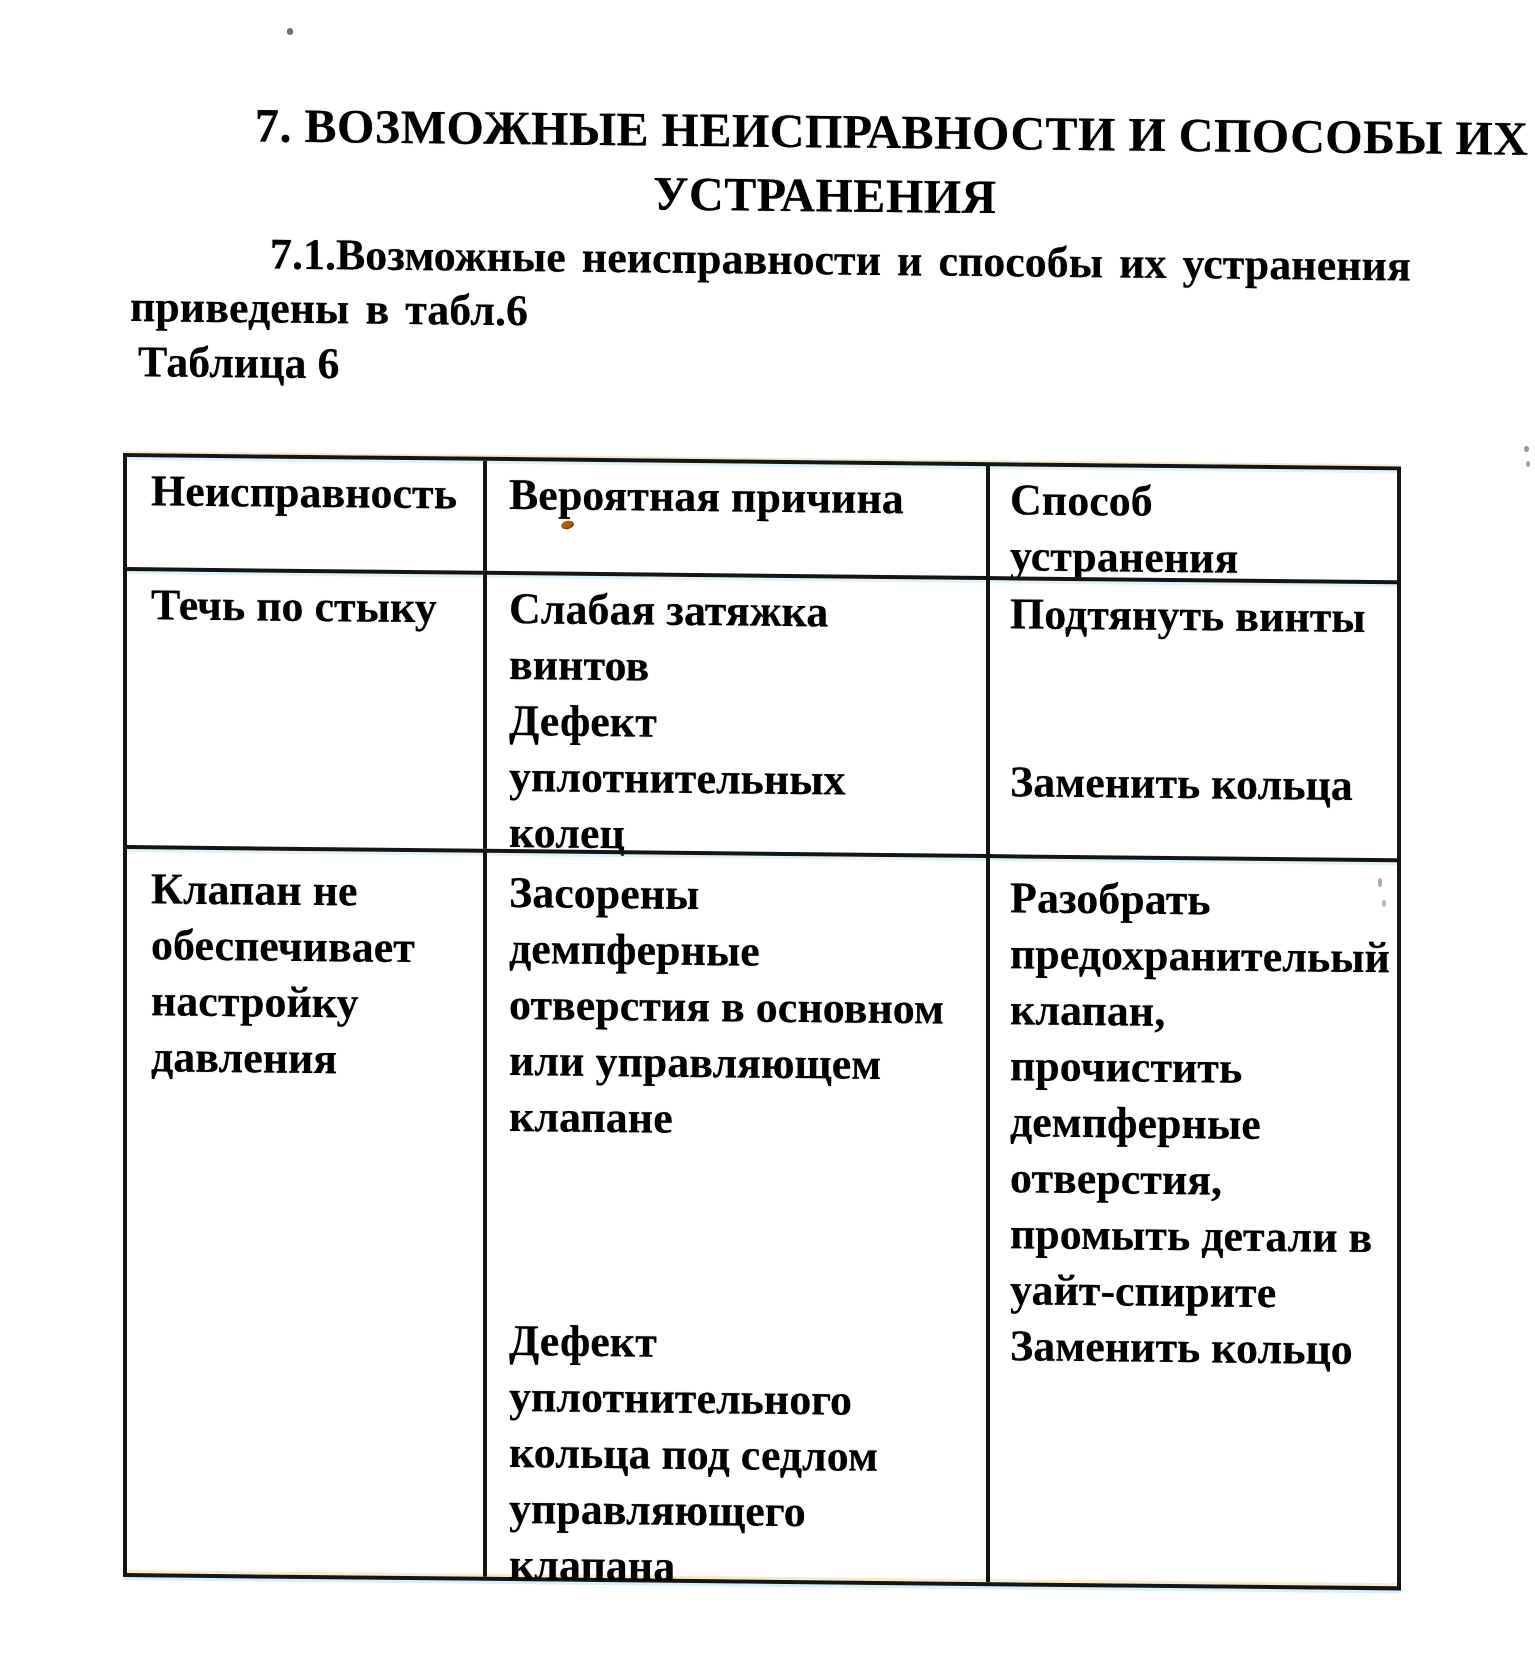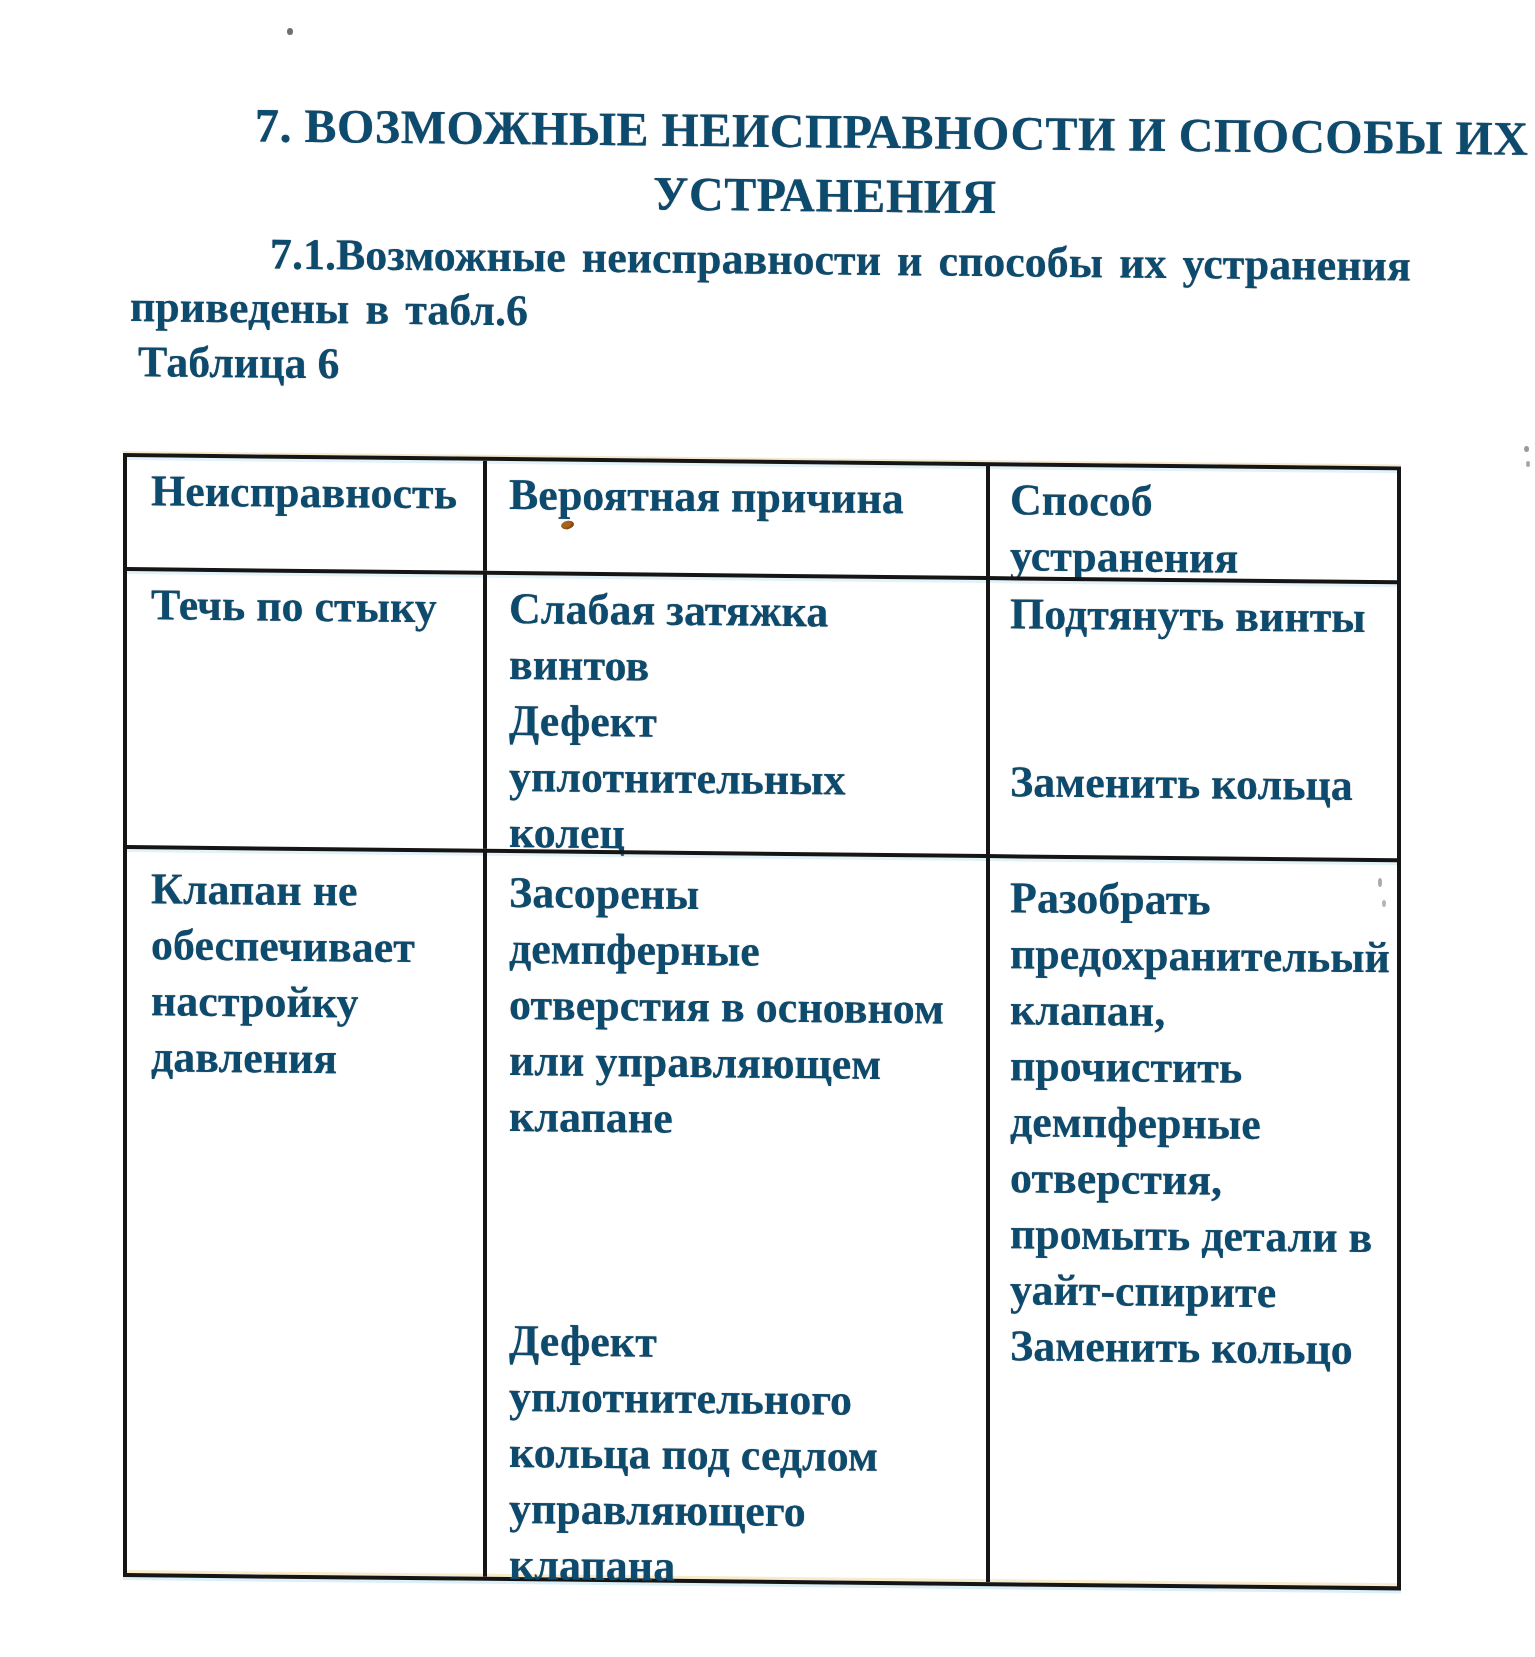--- a/index.html
+++ b/index.html
@@ -60,21 +60,21 @@
   .speck{position:absolute;border-radius:50%;background:#8a8a8a;}
   .speck.s1{left:287px;top:28px;width:6px;height:7px;background:#6f6f6f;}
   .speck.s2{left:1524px;top:446px;width:5px;height:6px;background:#9a9a9a;}
   .speck.s3{left:1526px;top:461px;width:4px;height:6px;background:#a5a5a5;}
   .speck.s4{left:1378px;top:878px;width:4px;height:9px;background:#ababab;}
   .speck.s5{left:1382px;top:900px;width:4px;height:7px;background:#b5b5b5;}
 </style>
 </head>
 <body>
 
-<div class="page" style="color: #0c4a6e; background: rgb(255, 255, 255);">
+<div class="page" style="color: #000000; background: rgb(255, 255, 255);">
   <div class="content">
 
     <h1 class="title txt">7. ВОЗМОЖНЫЕ НЕИСПРАВНОСТИ И СПОСОБЫ ИХ
 УСТРАНЕНИЯ</h1>
 
     <p class="intro txt">7.1.Возможные неисправности и способы их устранения
 приведены в табл.6</p>
 
     <div class="caption txt">Таблица 6</div>
 

